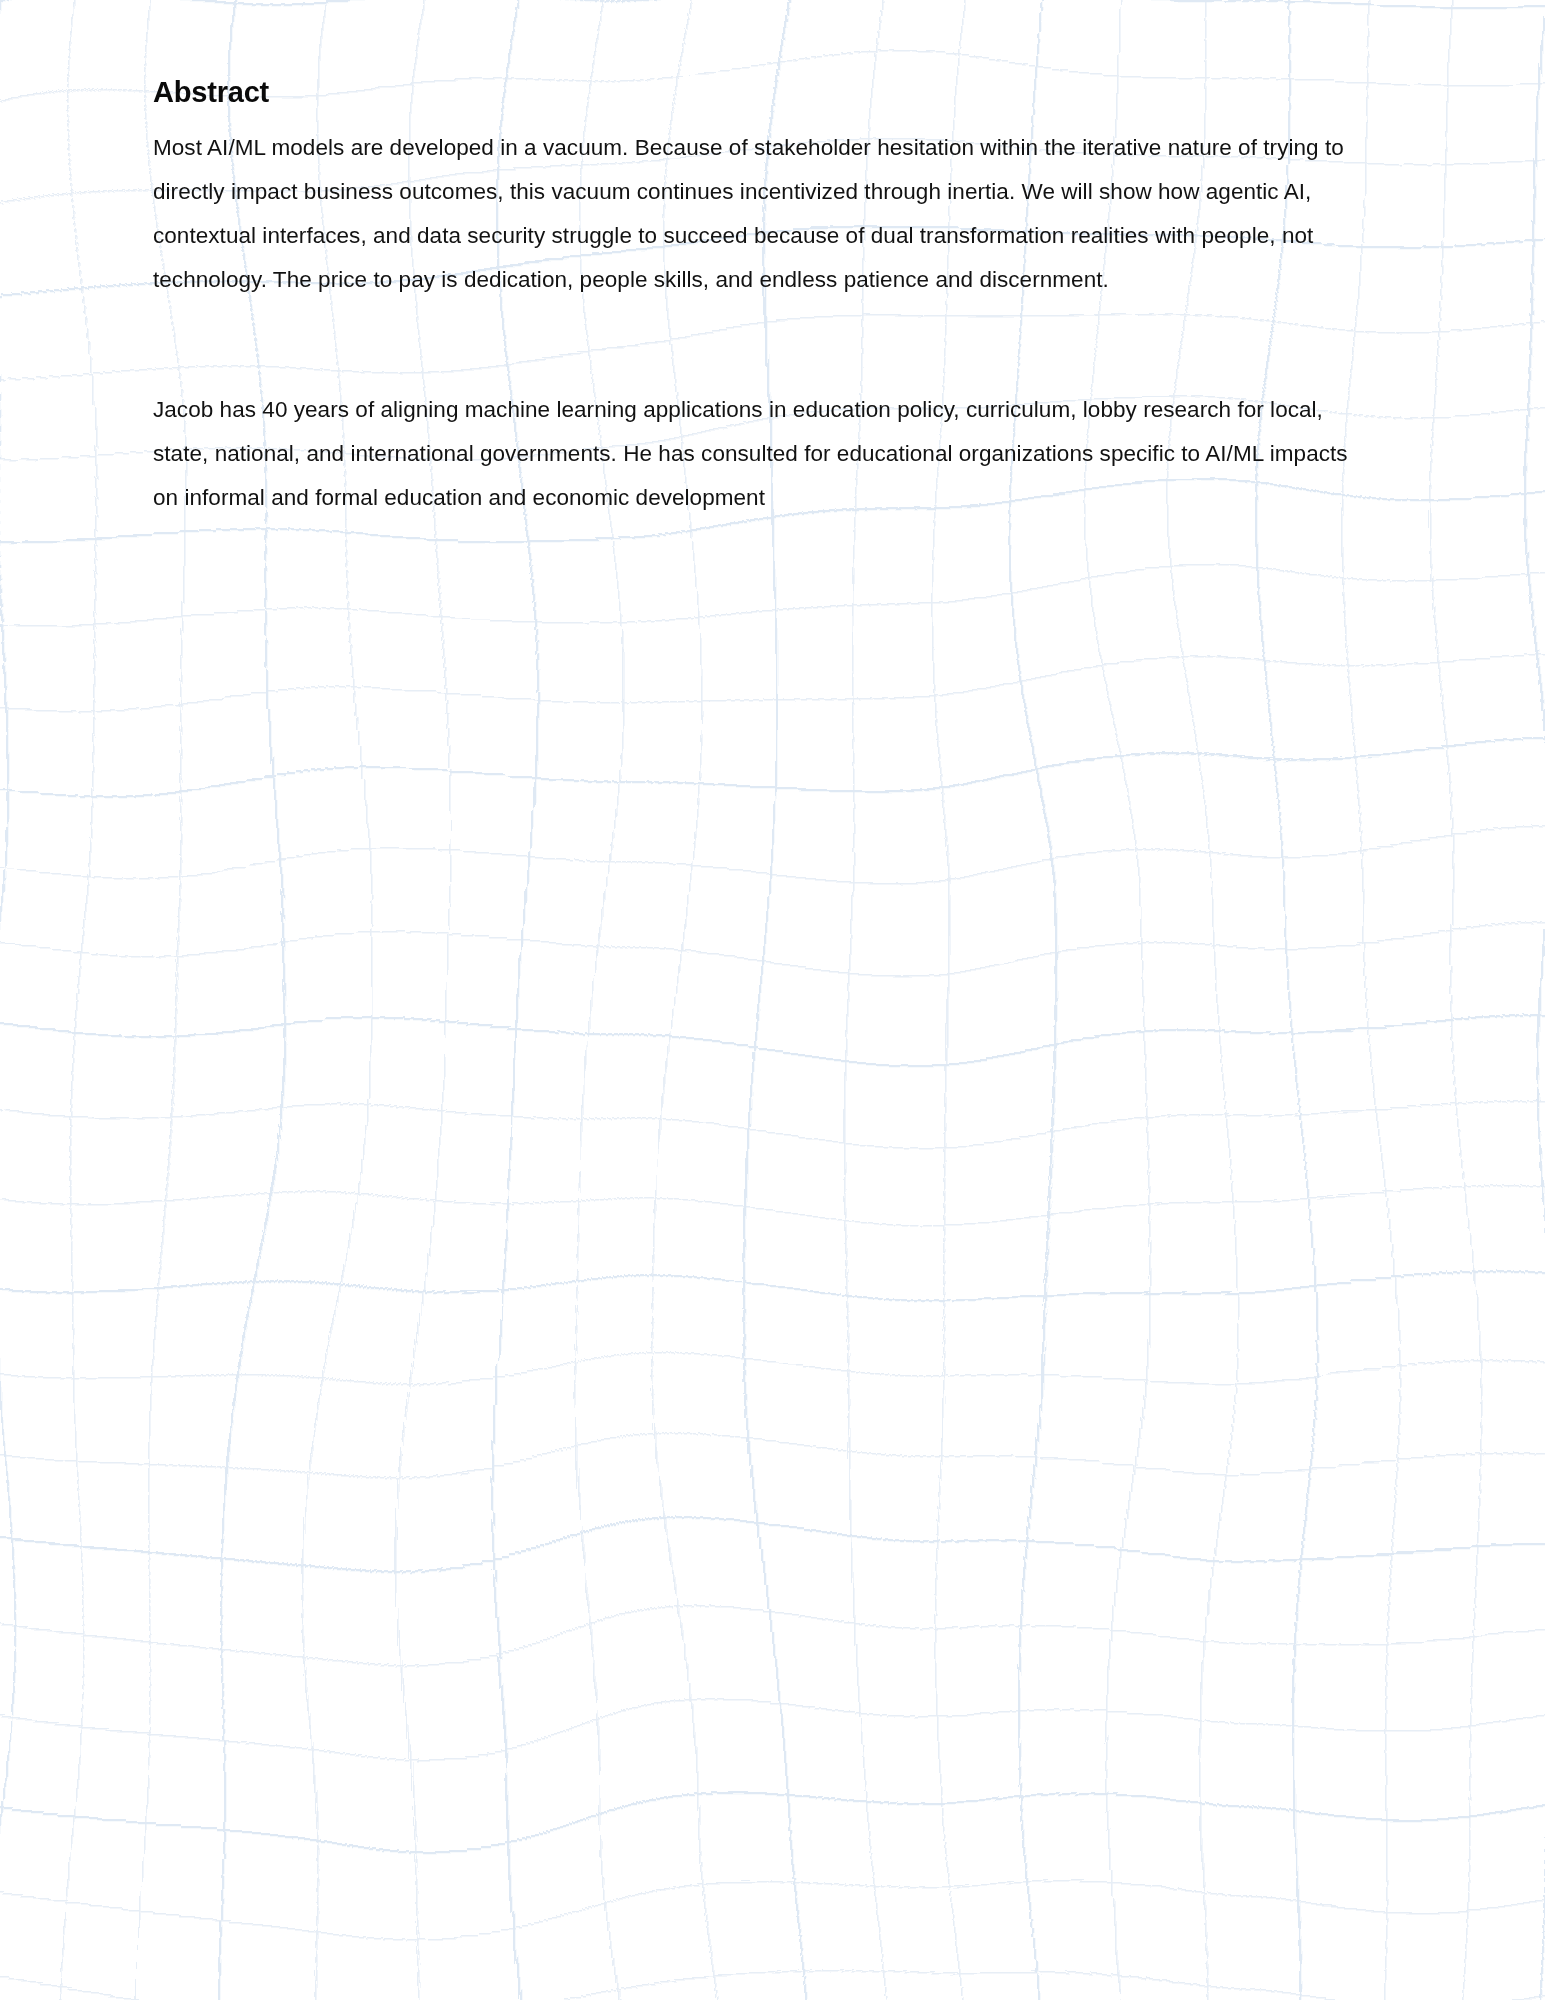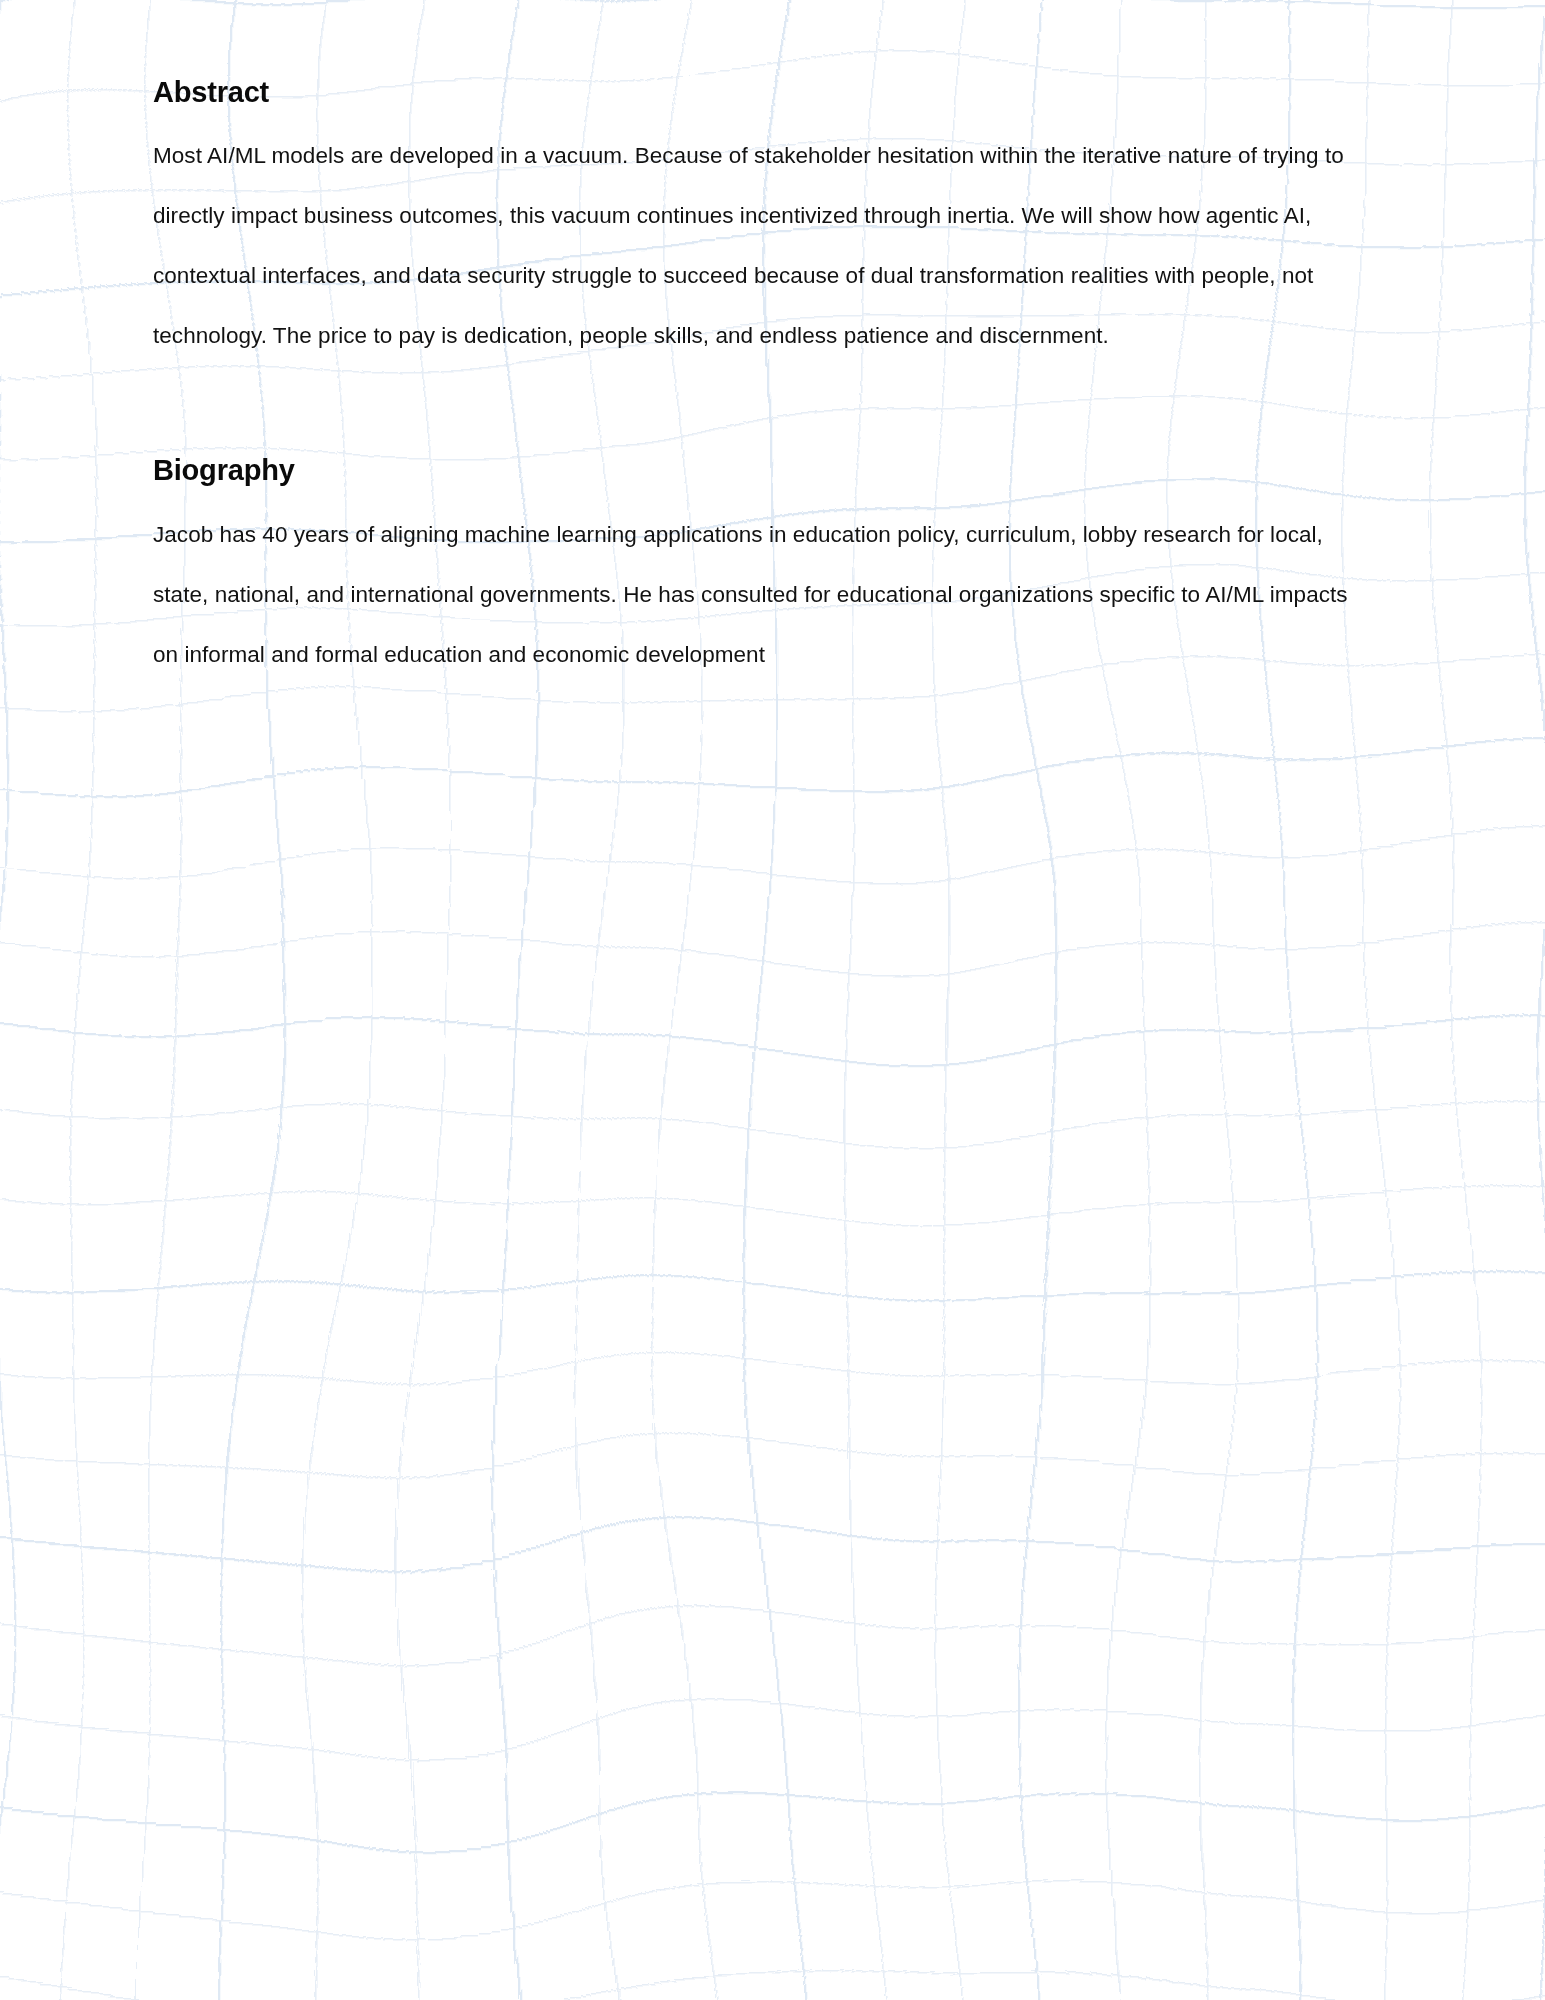--- a/index.html
+++ b/index.html
@@ -56,21 +56,21 @@
     font-size: 29px;
     font-weight: bold;
     line-height: 1.25;
     color: #0a0a0a;
     letter-spacing: -0.2px;
     margin: 0 0 16px 0;
   }
 
   .section-body {
     font-size: 22.5px;
-    line-height: 60px;
+    line-height: 44px;
     color: #121212;
     margin: 0;
     max-width: 1240px;
     letter-spacing: 0.05px;
   }
 
   
   #biography-body {
     max-width: 1225px;
   }
@@ -103,18 +103,17 @@
   </div>
 
   <div id="content">
 
     <section class="section">
       <h2 class="section-heading">Abstract</h2>
       <p class="section-body" id="abstract-body">Most AI/ML models are developed in a vacuum. Because of stakeholder hesitation within the iterative nature of trying to directly impact business outcomes, this vacuum continues incentivized through inertia. We will show how agentic AI, contextual interfaces, and data security struggle to succeed because of dual transformation realities with people, not technology. The price to pay is dedication, people skills, and endless patience and discernment.</p>
     </section>
 
     <section class="section">
-      <h2 class="section-heading">Biography</h2>
       <p class="section-body" id="biography-body">Jacob has 40 years of aligning machine learning applications in education policy, curriculum, lobby research for local, state, national, and international governments. He has consulted for educational organizations specific to AI/ML impacts on informal and formal education and economic development</p>
     </section>
 
   </div>
 </div>
 
 </body></html>

